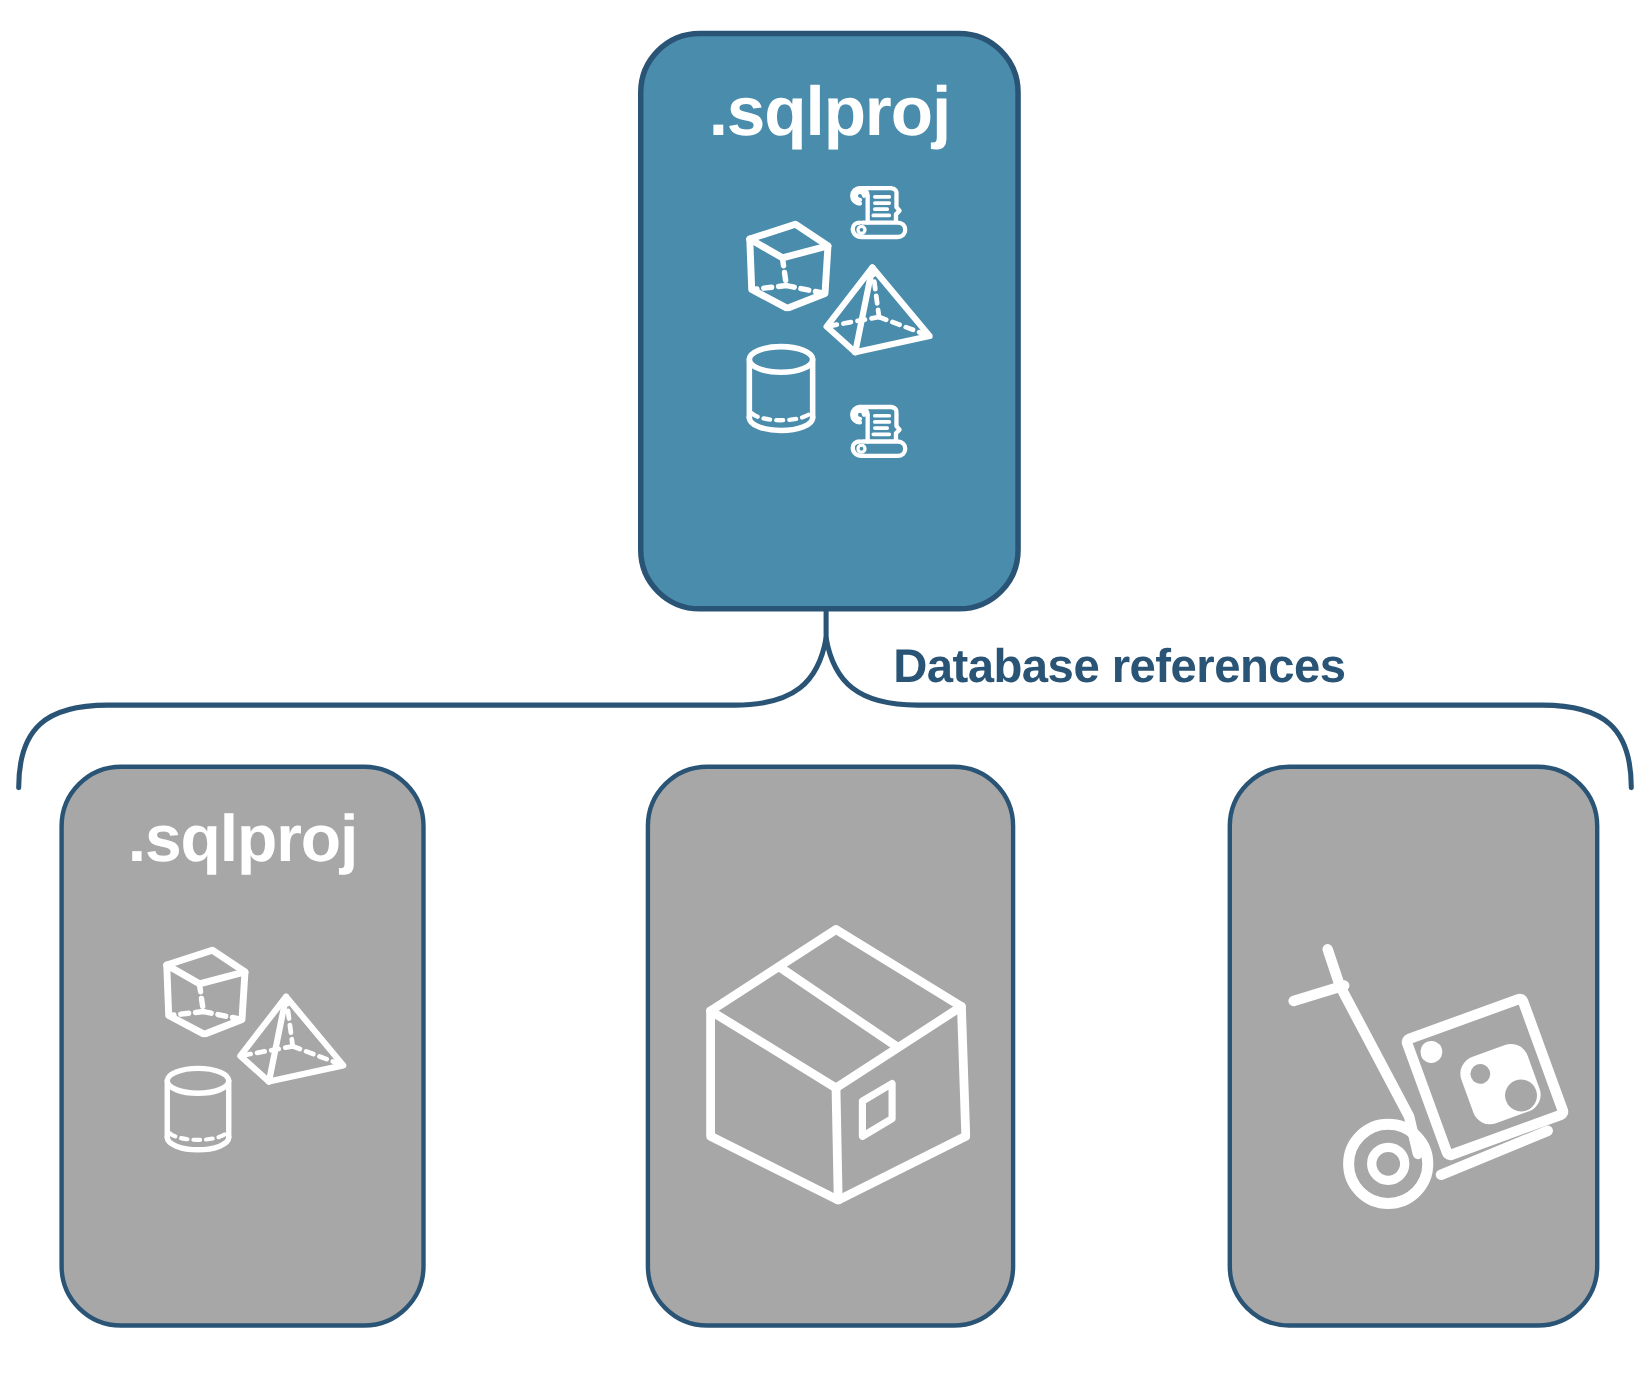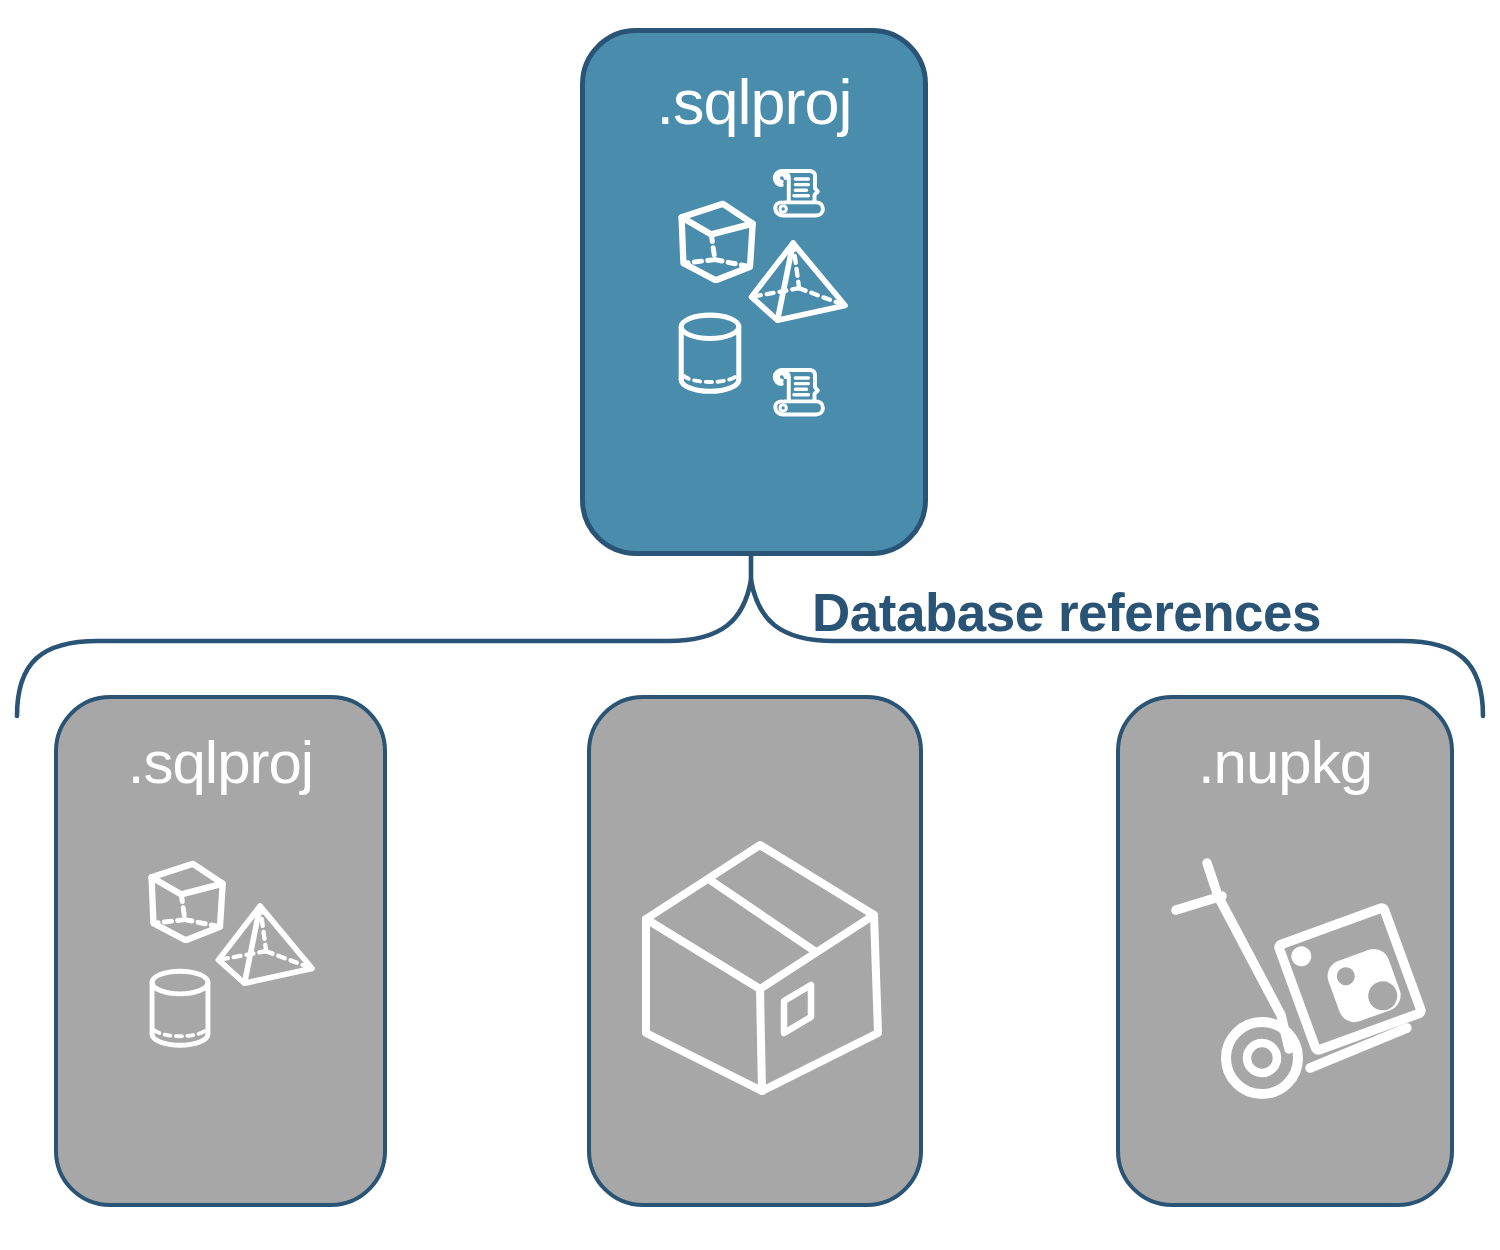--- a/index.html
+++ b/index.html
@@ -27,40 +27,40 @@
   }
   .node-gray{
     background:var(--gray-fill);
     border:4px solid var(--outline);
   }
   .node-label{
     position:absolute;
     left:0;right:0;
     text-align:center;
     color:#ffffff;
-    font-weight:400;
+    font-weight:700;
     letter-spacing:-1px;
     line-height:1;
     white-space:nowrap;
   }
   .top-node .node-label{top:38px;font-size:63px;}
   .bottom-label{top:34px;font-size:60px;}
   .icon{position:absolute;}
   .icon svg{display:block;width:100%;height:100%;}
   .stroke{
     fill:none;
     stroke:var(--icon-white);
     stroke-linecap:round;
     stroke-linejoin:round;
   }
   .dash{stroke-dasharray:8 7;}
   .connector-label{
     position:absolute;
     left:812px;top:582px;
-    font-size:53px;
+    font-size:43px;
     font-weight:700;
     color:var(--outline);
     letter-spacing:-0.5px;
     white-space:nowrap;
   }
   .brace-overlay{
     position:absolute;left:0;top:0;width:1500px;height:1250px;
     pointer-events:none;
   }
 </style>
@@ -173,21 +173,20 @@
         <path class="stroke" stroke-width="8" d="M122,12 L8,86 L8,200 L124,258 L240,200 L236,82 Z"></path>
         <path class="stroke" stroke-width="8" d="M8,86 L122,156 L236,82"></path>
         <path class="stroke" stroke-width="8" d="M122,156 L124,258"></path>
         <path class="stroke" stroke-width="8" d="M72,47 L178,119"></path>
         <path class="stroke" stroke-width="6.5" d="M146,168 L173,152 L173,184 L146,200 Z"></path>
       </svg>
     </div>
   </div>
 
   <div class="node node-gray" style="left:1116px;top:695px;width:338px;height:512px;">
-    <div class="node-label bottom-label">.nupkg</div>
 
     <div class="icon" style="left:40px;top:152px;width:270px;height:252px;">
       <svg viewBox="0 0 270 252">
 
         <path class="stroke" stroke-width="9.5" d="M47,12 L58,45 L121,164 L129,198"></path>
         <path class="stroke" stroke-width="9.5" d="M16,59 L62,45"></path>
 
         <circle class="stroke" stroke-width="10" cx="102" cy="207" r="36"></circle>
         <circle class="stroke" stroke-width="8.5" cx="102" cy="207" r="15"></circle>
 

